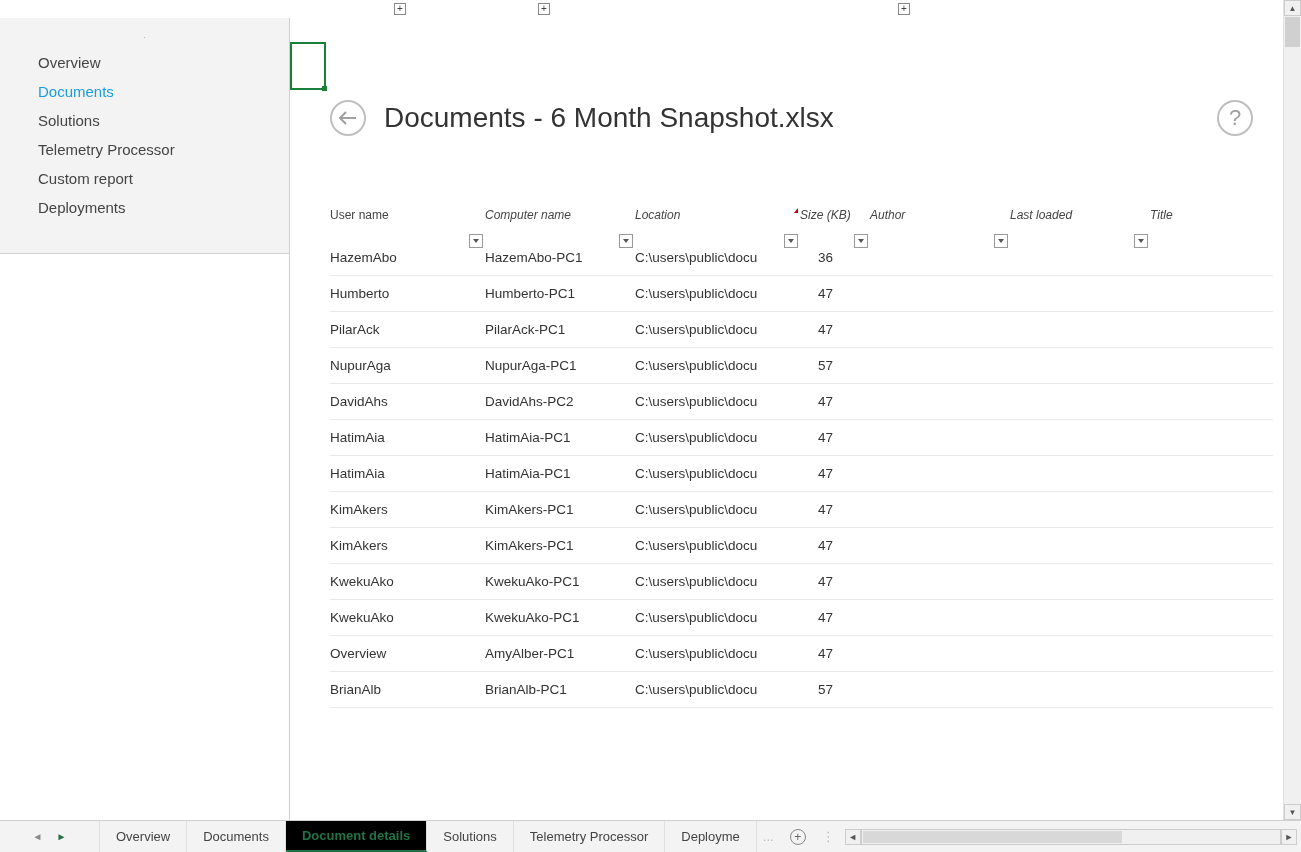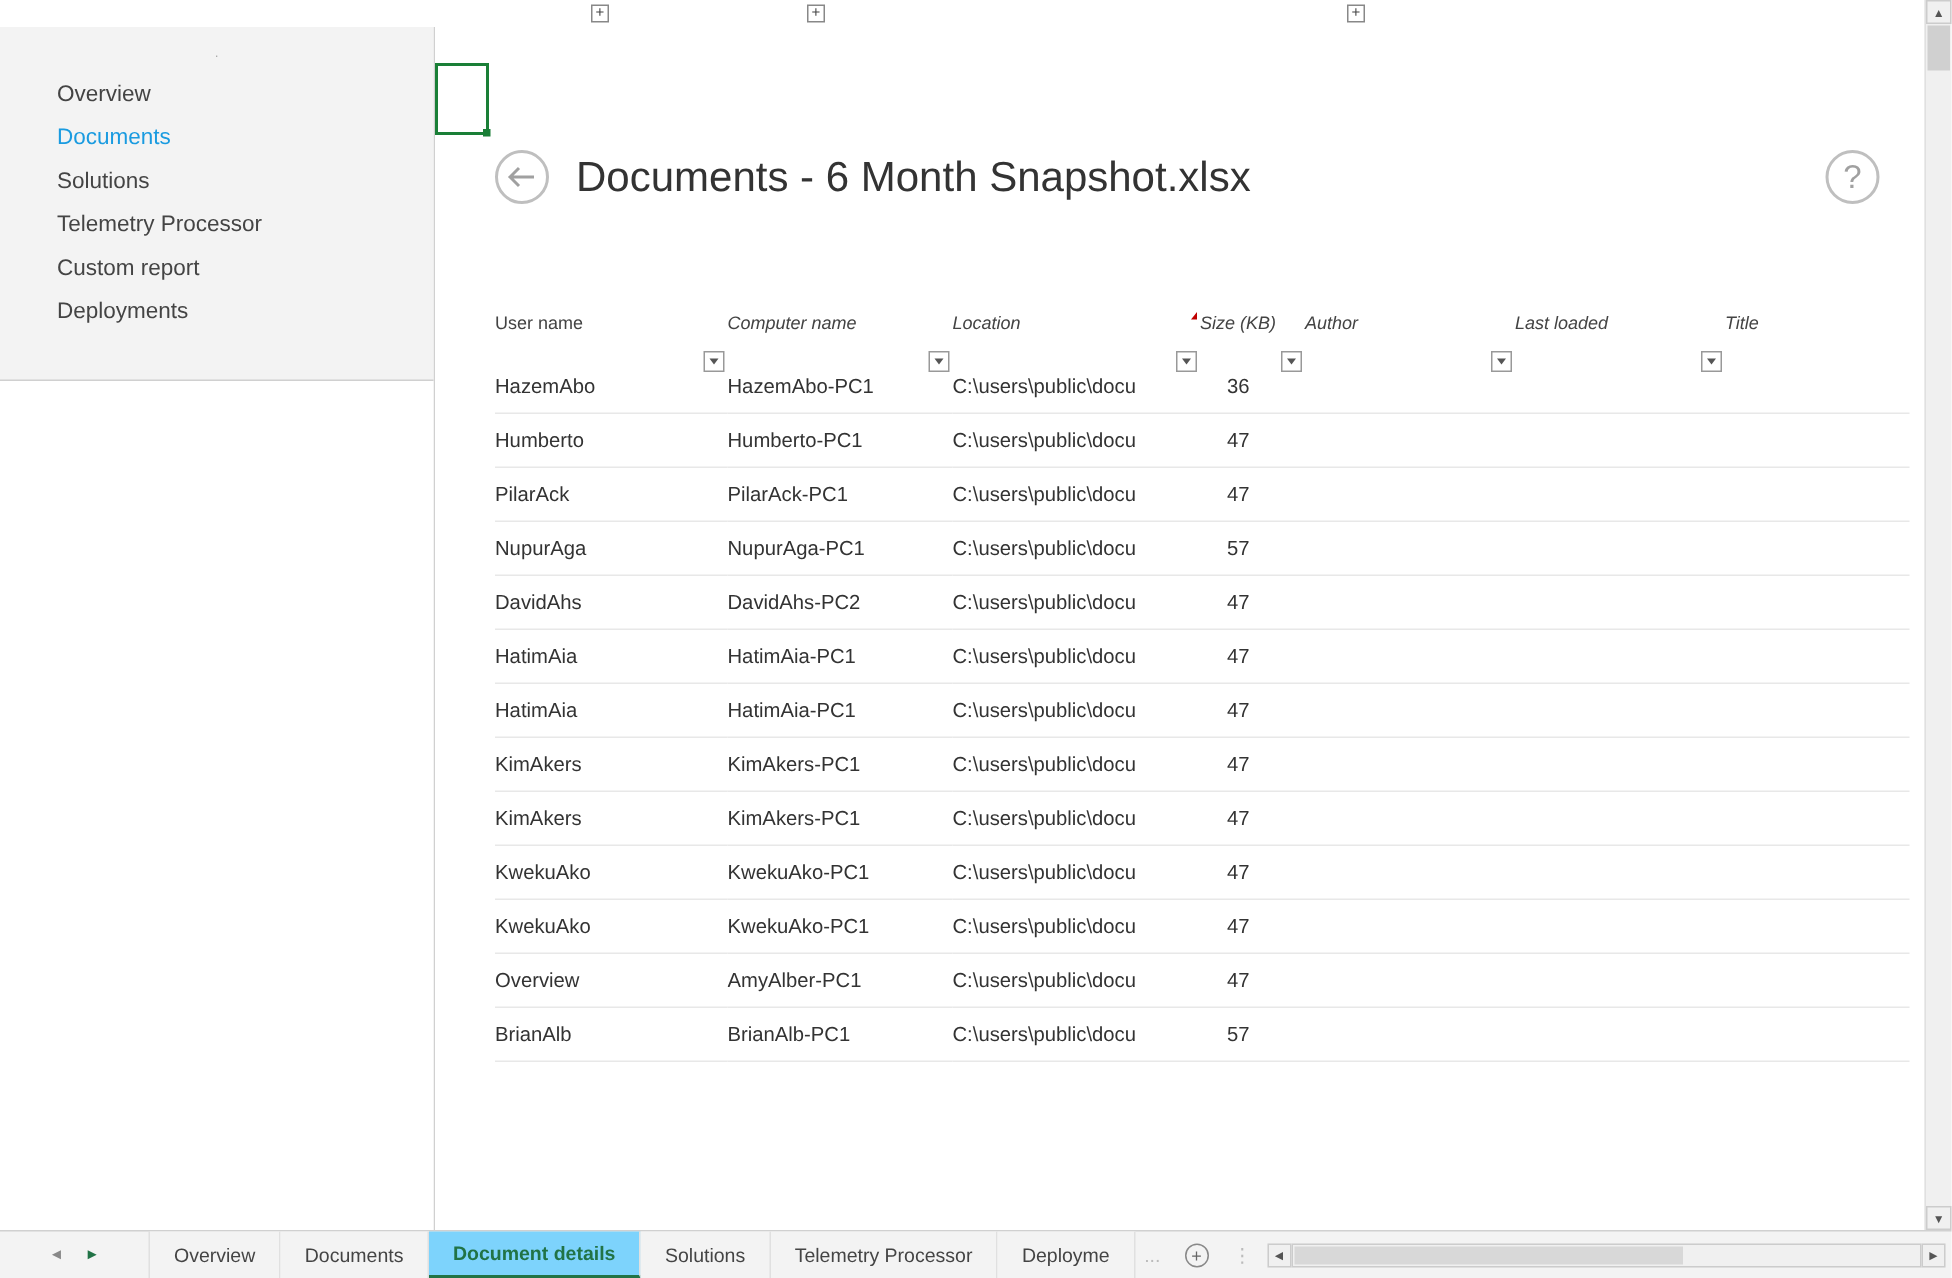--- a/index.html
+++ b/index.html
@@ -207,21 +207,21 @@
     display: flex;
     align-items: center;
     font-size: 13px;
     color: #444;
     background: #f3f3f3;
     border-right: 1px solid #e0e0e0;
     cursor: pointer;
     white-space: nowrap;
   }
   .sheet-tab.active {
-    background: #7dd3fc;
+    background: #000000;
     color: #217346;
     font-weight: 600;
     border-bottom: 2px solid #217346;
   }
   .add-sheet {
     padding: 0 10px;
     display: flex;
     align-items: center;
     cursor: pointer;
   }

